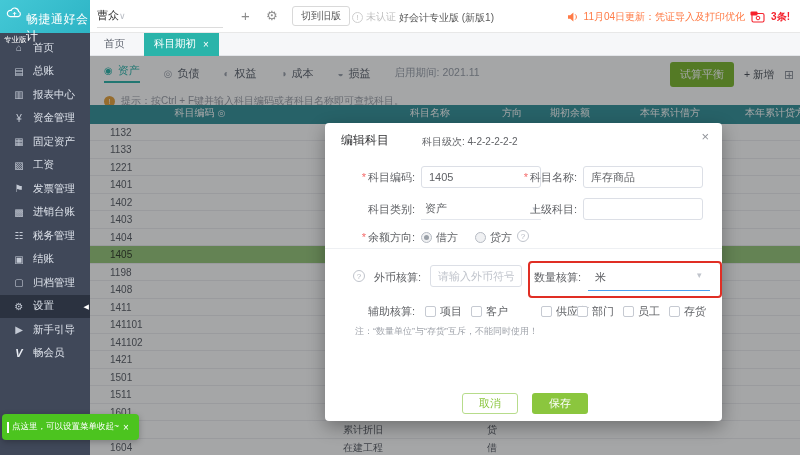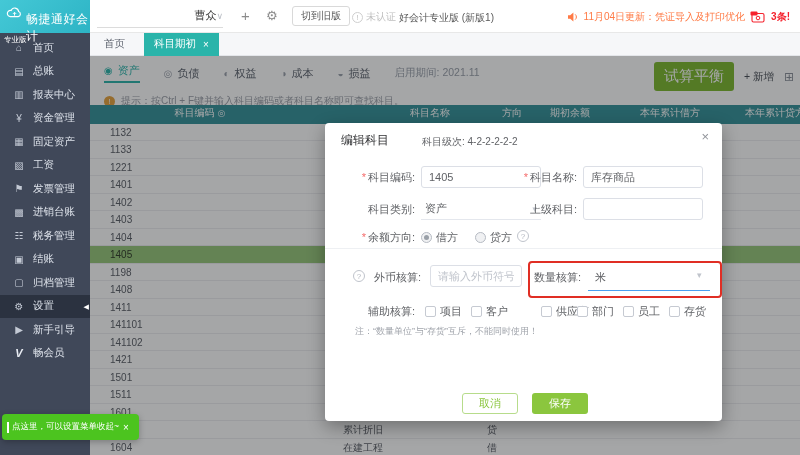--- a/index.html
+++ b/index.html
@@ -9,21 +9,21 @@
 
   
   .topbar { position:absolute; left:0; top:0; width:800px; height:33px; background:#fff;
             border-bottom:1px solid #e8e8e8; z-index:10; }
   .logo { position:absolute; left:0; top:0; width:90px; height:33px;
           background:linear-gradient(135deg,#44c8d6,#2db4c5); color:#fff; }
   .logo-ico { position:absolute; left:6px; top:5px; }
   .logo-t { position:absolute; left:26px; top:11px; font-size:12px; font-weight:normal; letter-spacing:.5px; }
   .logo-s { position:absolute; left:4px; top:22px; font-size:7.5px;margin-top:13px; }
   .acct { position:absolute; left:97px; top:4px; width:126px; height:24px; border-bottom:1px solid #dcdcdc;
-          display:flex; align-items:center; justify-content:flex-end; font-size:11px; color:#333; cursor:pointer; }
+          display:flex; align-items:center; justify-content:flex-start; font-size:11px; color:#333; cursor:pointer; }
   .acct .caret { color:#b9bdc4; font-size:9px; }
   .hplus { position:absolute; left:241px; top:7px; font-size:15px; color:#8c8c8c; }
   .hgear { position:absolute; left:266px; top:8px; font-size:13px; color:#8c8c8c; }
   .oldver { position:absolute; left:292px; top:6px; height:20px; padding:0 8px; background:#fff;
             border:1px solid #d9d9d9; border-radius:3px; font-size:10px; color:#595959; line-height:18px; }
   .certwrap { position:absolute; left:352px; top:10px; display:flex; align-items:center; gap:3px;
               font-size:10px; color:#bfbfbf; }
   .cico { width:11px; height:11px; border-radius:50%; border:1px solid #cfcfcf; color:#bfbfbf;
           font-size:8px; display:inline-flex; align-items:center; justify-content:center; }
   .product { position:absolute; left:399px; top:11px; font-size:10px; color:#595959; }
@@ -51,21 +51,21 @@
 
   
   .content { position:absolute; left:90px; top:56px; width:710px; height:399px; background:#fff; z-index:1; }
   .tb-tabs { position:absolute; left:14px; top:7px; display:flex; gap:24px; align-items:center; }
   .tb-tab { display:flex; gap:5px; align-items:center; font-size:11px; color:#5f6570; cursor:pointer; }
   .tb-tab .tico { font-size:10px; color:#9aa0ab; }
   .tb-tab.on { color:#2ab4aa; border-bottom:2px solid #2ab4aa; padding-bottom:3px; }
   .tb-tab.on .tico { color:#2ab4aa; }
   .period { font-size:10.5px; color:#9aa0ab; }
   .tr-actions { position:absolute; right:6px; top:6px; display:flex; gap:10px; align-items:center; }
-  .btn-balance { background:#7cb92e; color:#fff; font-size:15px; padding:5px 10px; border-radius:3px;
+  .btn-balance { background:#7cb92e; color:#fff; font-size:11px; padding:5px 10px; border-radius:3px;
                  border:none; cursor:pointer; }
   .add { font-size:10.5px; color:#4a4f57; cursor:pointer; }
   .expand { font-size:12px; color:#8a8f99; cursor:pointer; }
   .hint { position:absolute; left:14px; top:38px; display:flex; align-items:center; gap:6px; }
   .hico { width:11px; height:11px; border-radius:50%; background:#e6a23c; color:#fff; font-size:8px;
           display:inline-flex; align-items:center; justify-content:center; flex:none; }
   .hint .htext { font-size:10px; color:#9b9fa8; }
 
   
   .thead { position:absolute; left:0; top:49px; width:710px; height:18.5px; background:#35929a; color:#fff; }

